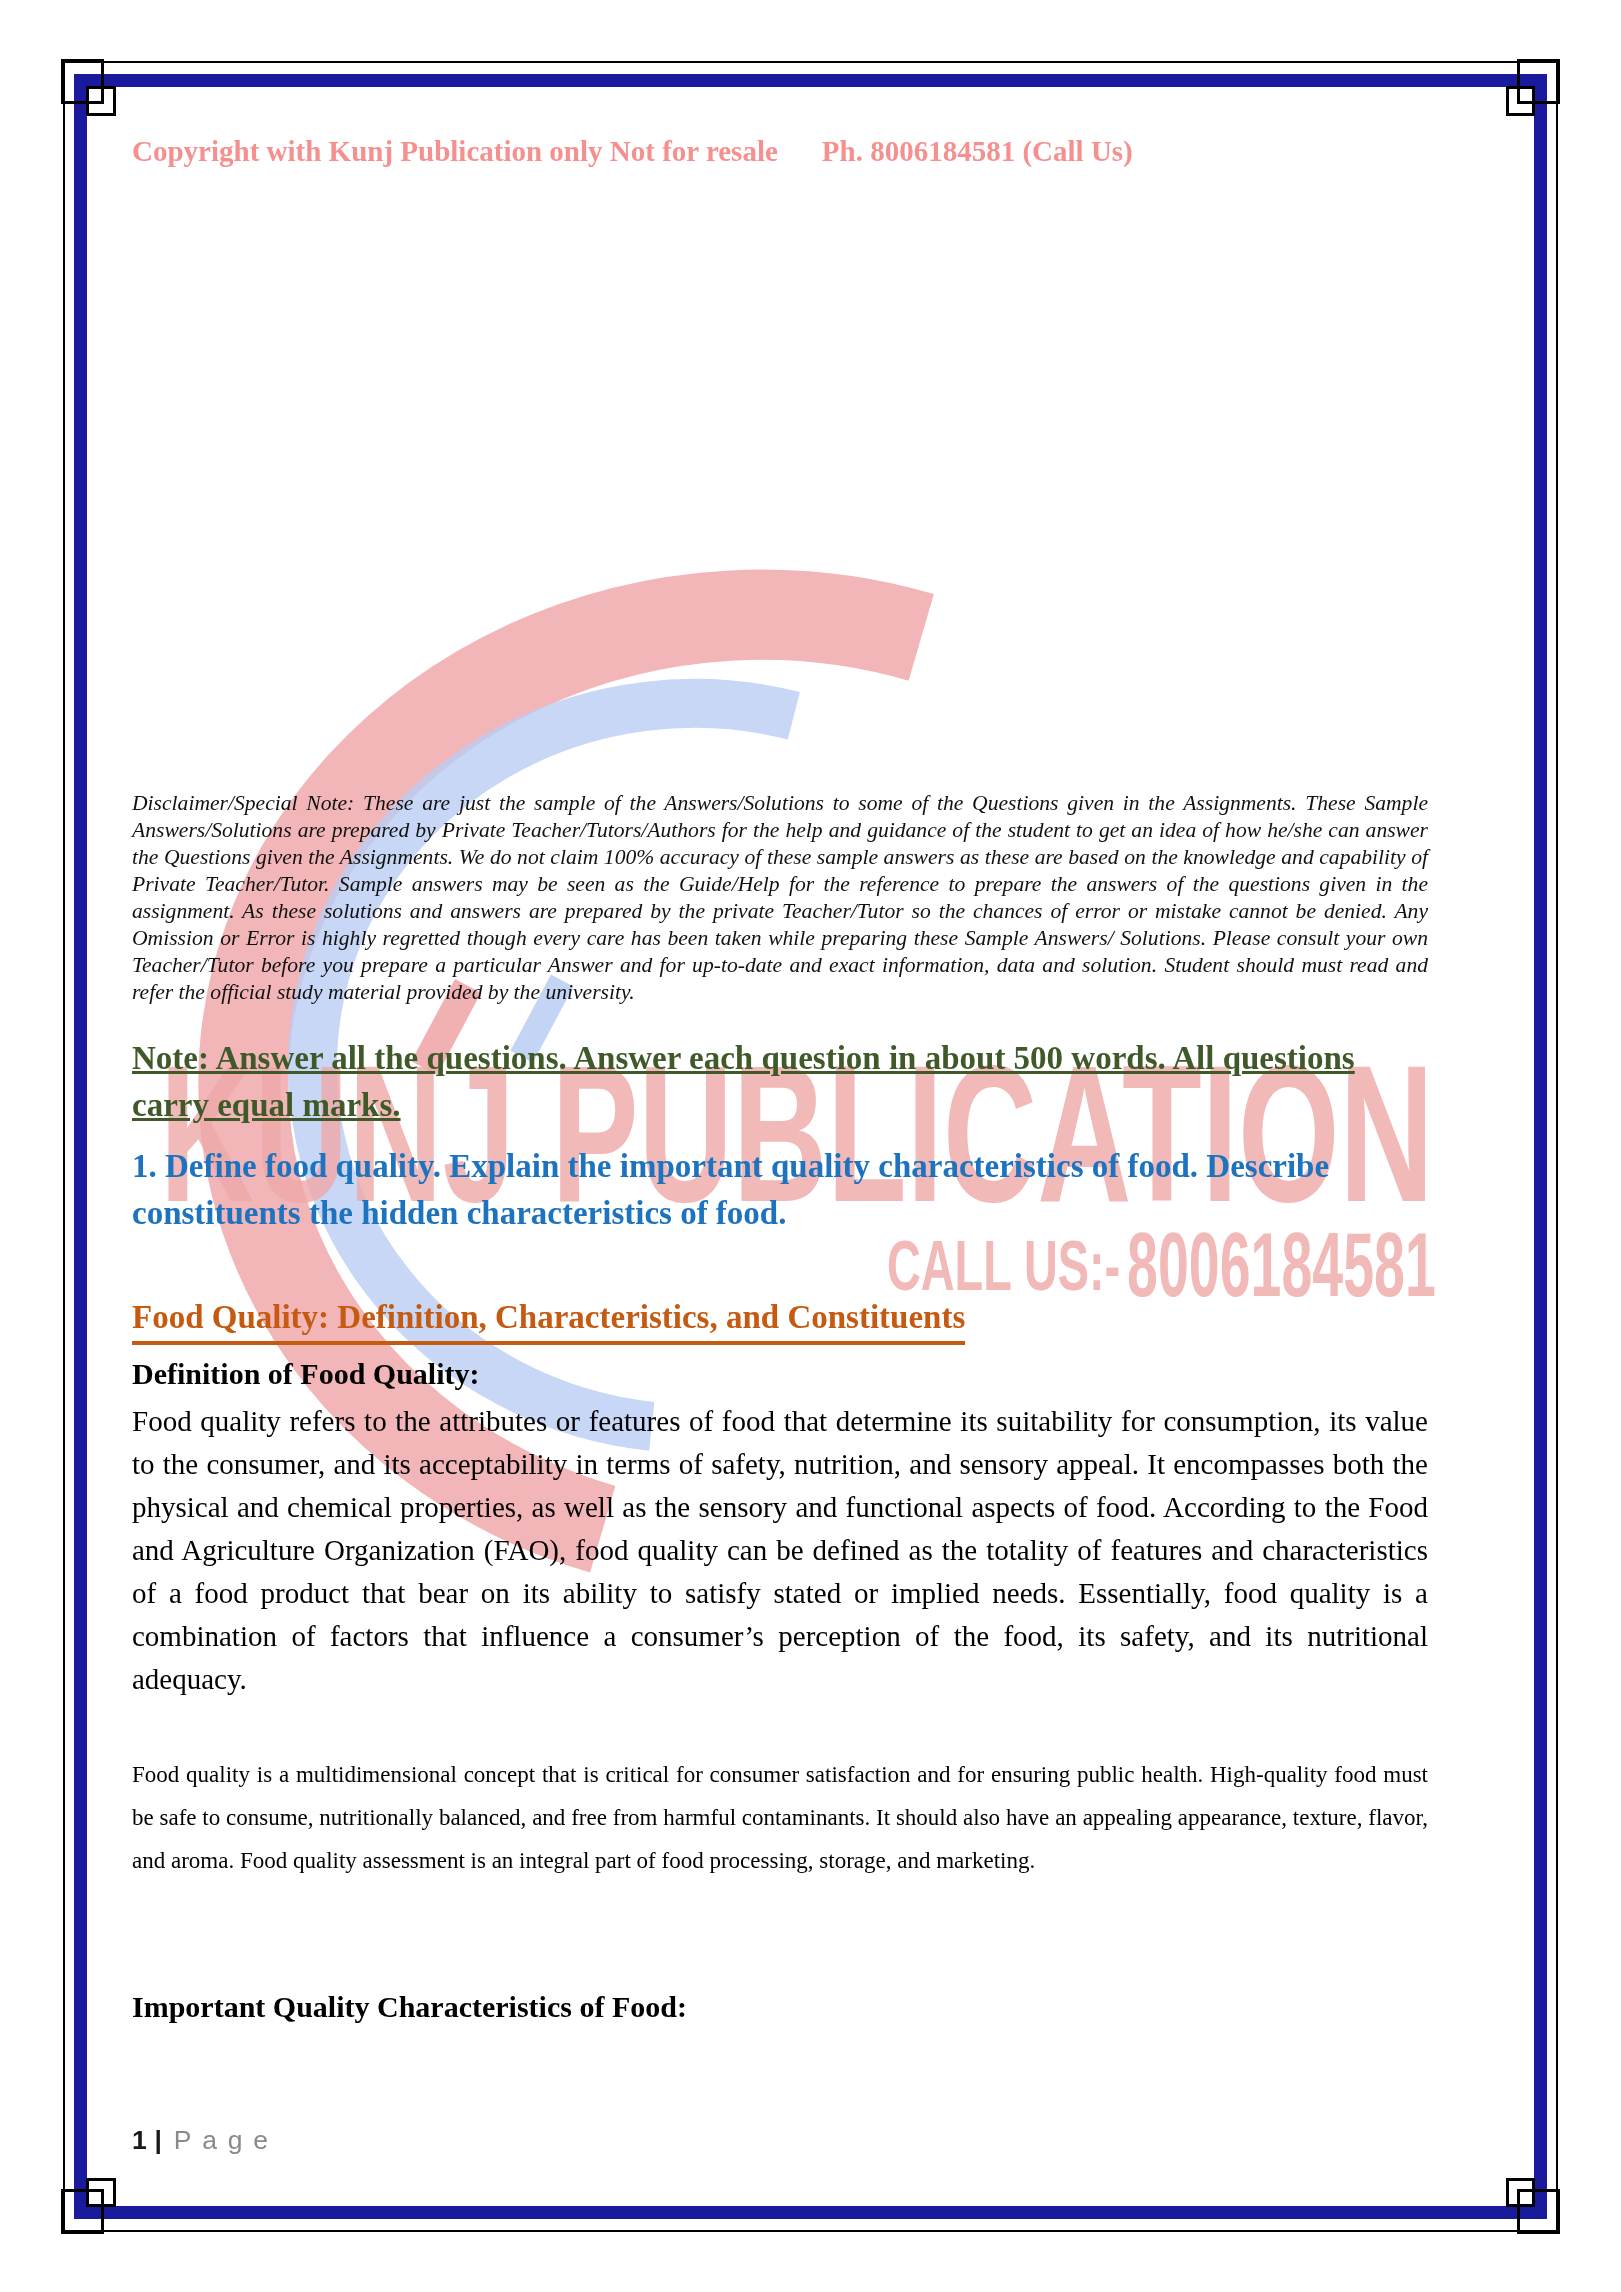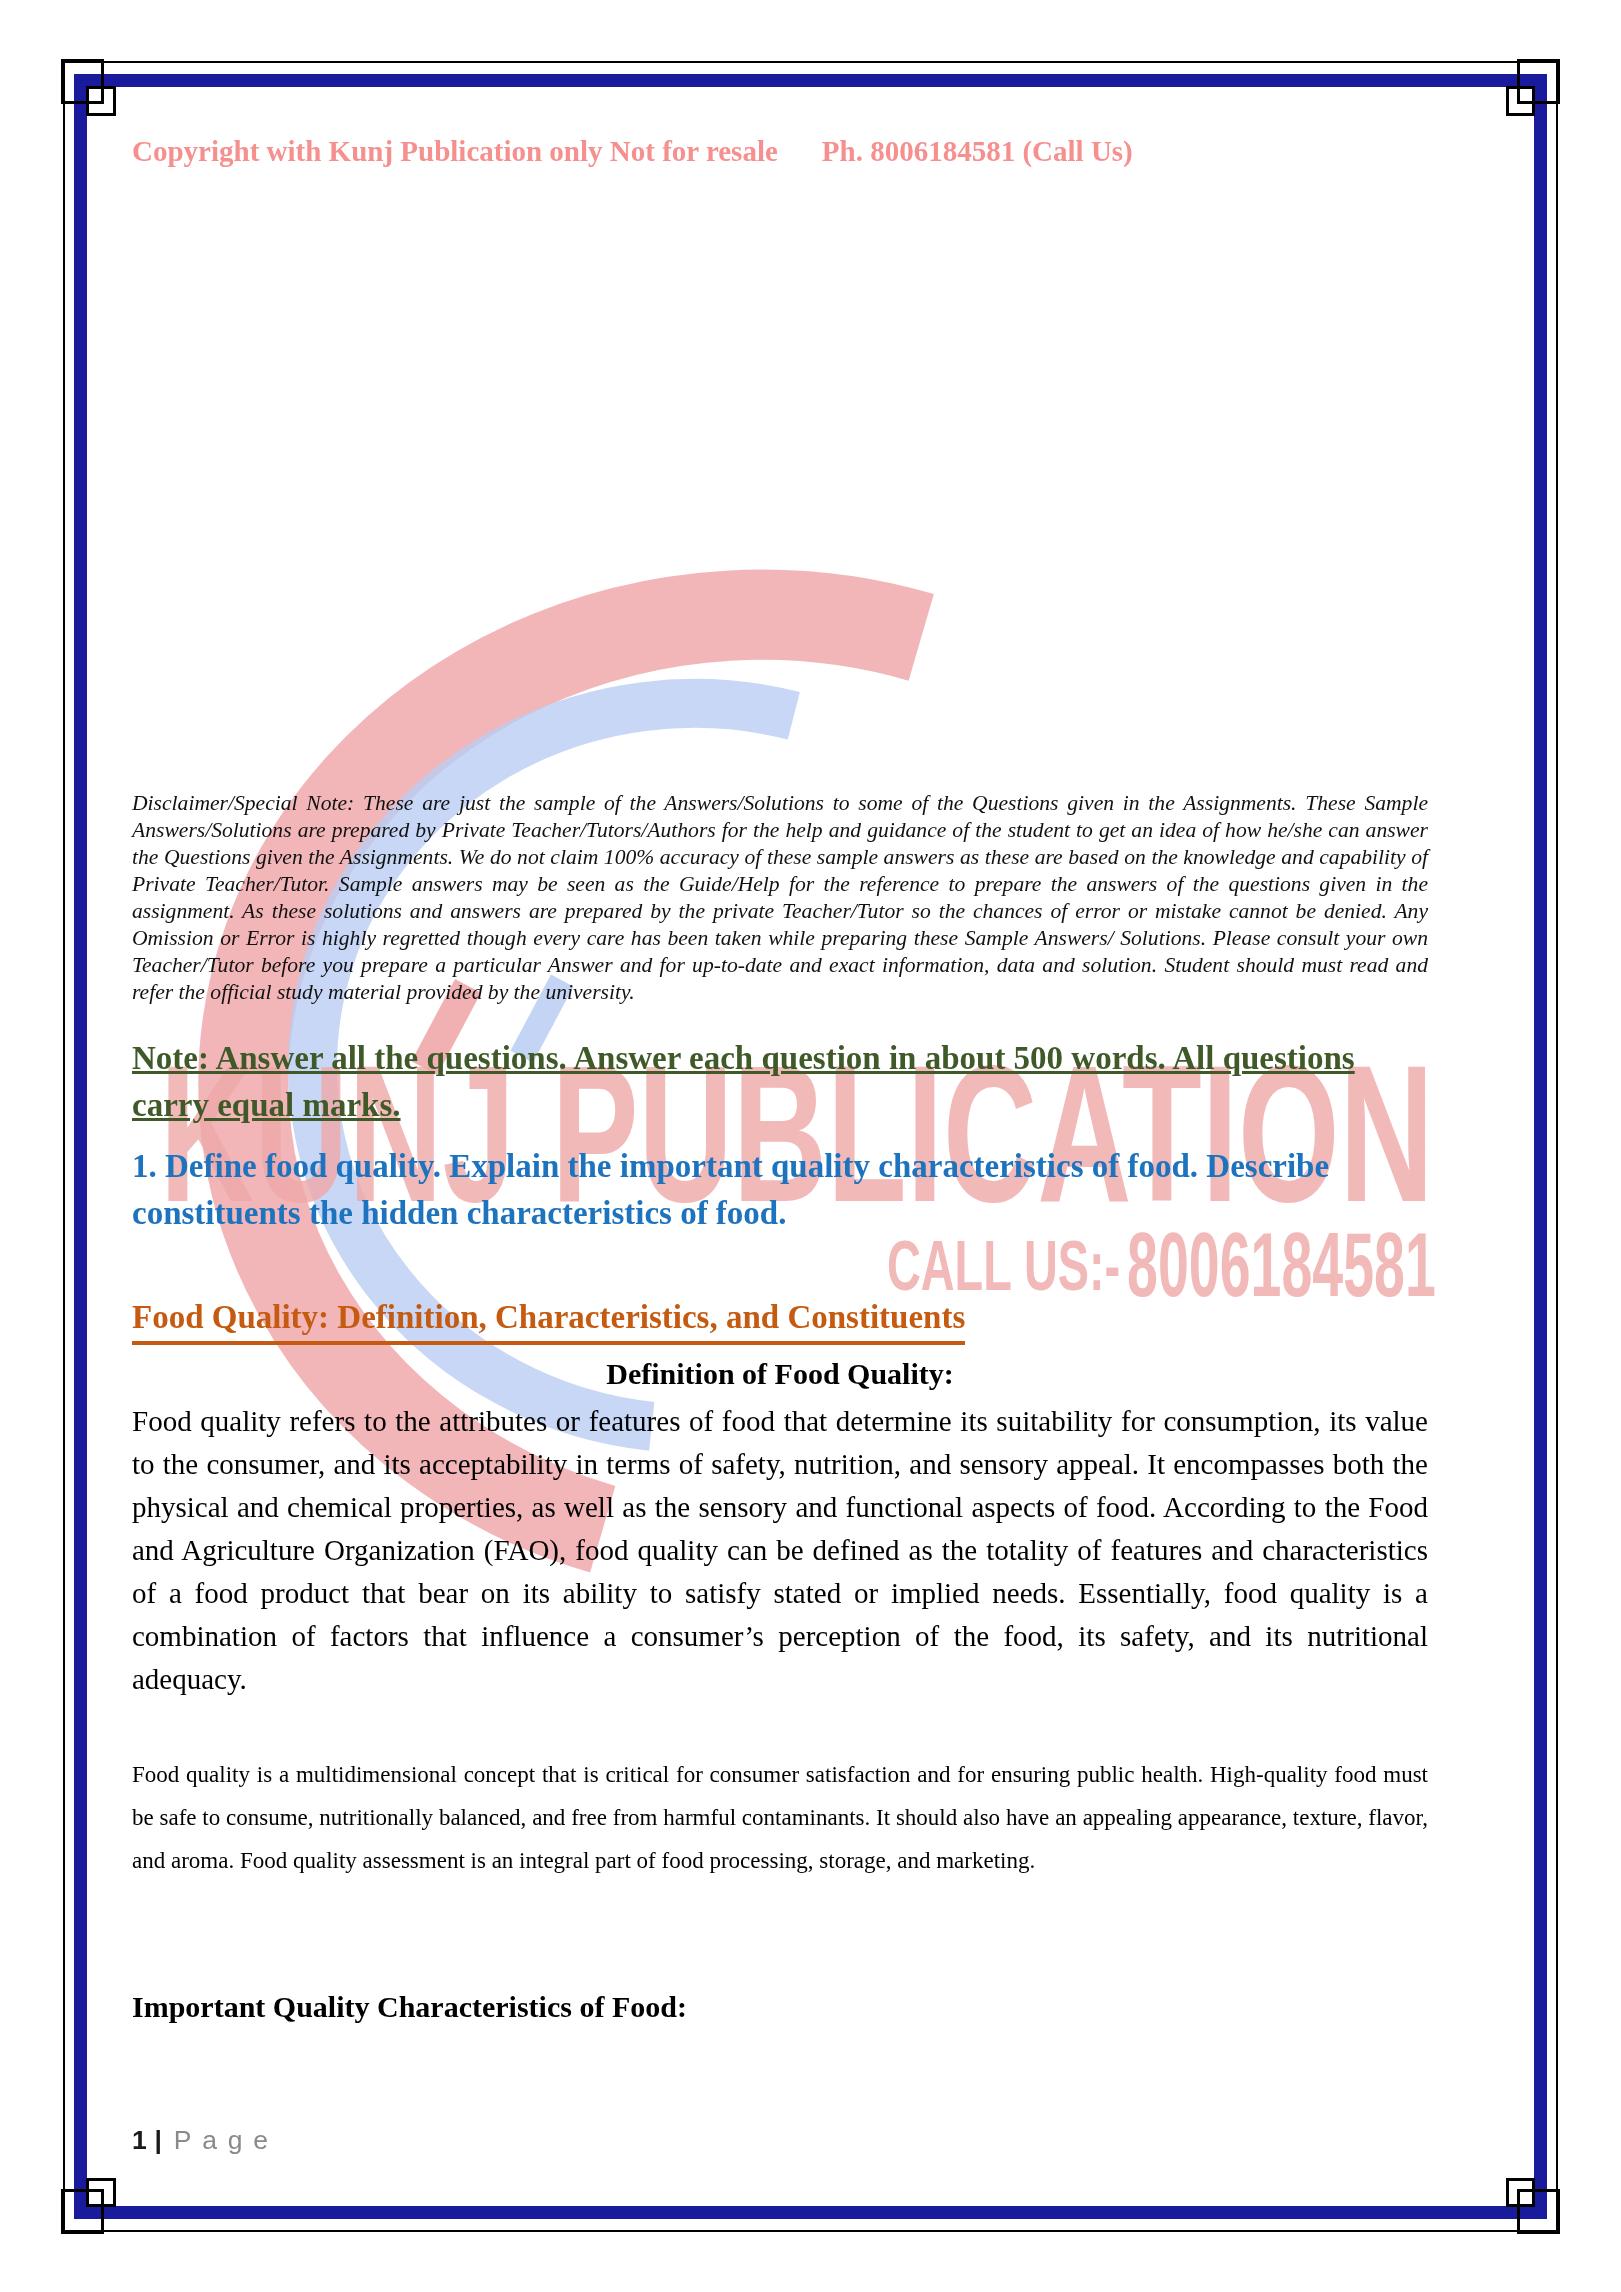--- a/index.html
+++ b/index.html
@@ -37,21 +37,21 @@
   
   .block{position:absolute;left:132px;width:1296px;z-index:2;}
   .copyright{top:135px;display:flex;gap:44px;font-size:29px;font-weight:bold;color:var(--copyright-pink);}
   .doc-title{top:184px;text-align:center;font-size:93px;font-weight:bold;color:var(--title-navy);line-height:147px;letter-spacing:-1px;}
   .course-block{top:653px;text-align:right;font-size:32px;font-weight:bold;color:var(--title-navy);line-height:46px;}
   .disclaimer{top:790px;font-size:21.6px;font-style:italic;line-height:27px;text-align:justify;color:#111;}
   .note{top:1035px;font-size:33px;font-weight:bold;color:var(--note-green);line-height:47px;text-decoration:underline;}
   .question{top:1143px;font-size:33px;font-weight:bold;color:var(--question-blue);line-height:47px;}
   .section-heading{top:1255px;font-size:33px;font-weight:bold;color:var(--heading-orange);}
   .section-heading span{display:inline-block;border-bottom:4.9px solid var(--heading-orange);padding-bottom:4.9px;margin-top:44px;}
-  .subhead1{top:1357px;font-size:30px;font-weight:bold;color:#000;text-align:center;}
+  .subhead1{top:1357px;font-size:30px;font-weight:bold;color:#000;}
   .para1{top:1400px;font-size:29px;line-height:43px;text-align:justify;}
   .para2{top:1753px;font-size:23px;line-height:43px;text-align:justify;}
   .subhead2{top:1990px;font-size:30px;font-weight:bold;color:#000;}
   .footer{top:2125px;font-family:"Liberation Sans",sans-serif;font-size:26.5px;}
   .pg-num{font-weight:bold;color:#1a1a1a;}
   .pg-sep{font-weight:bold;color:#1a1a1a;margin:0 11.8px 0 7.8px;}
   .pg-label{color:var(--footer-gray);letter-spacing:10.8px;}
 </style>
 </head>
 <body>

